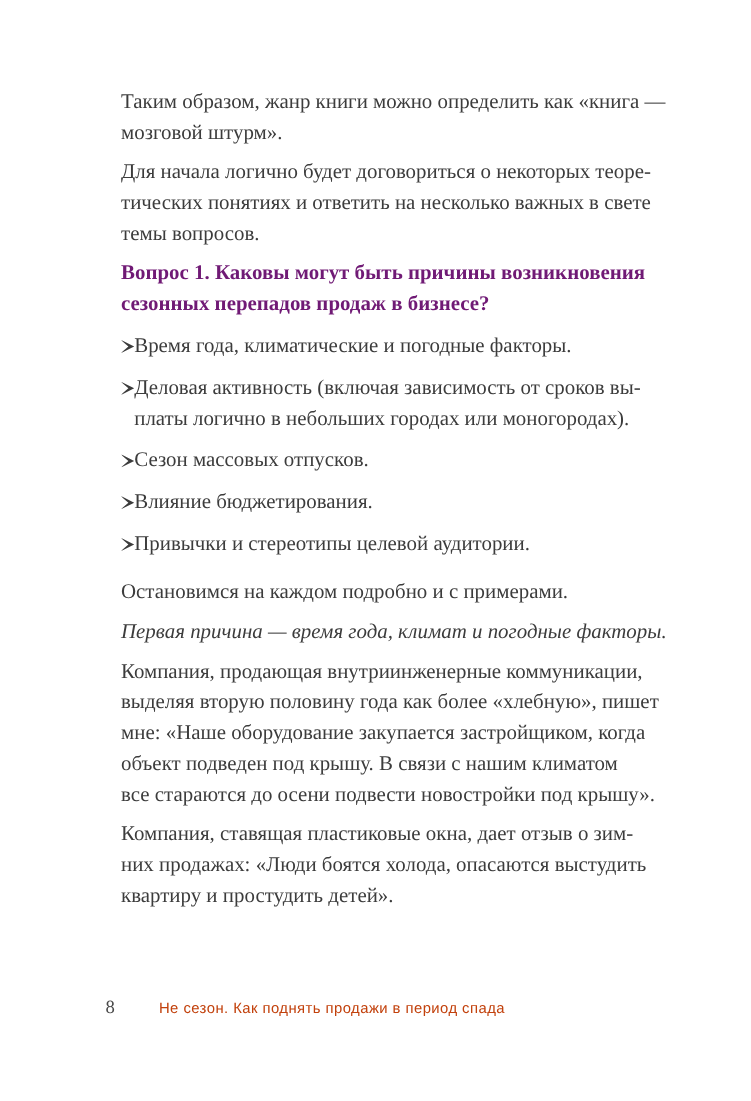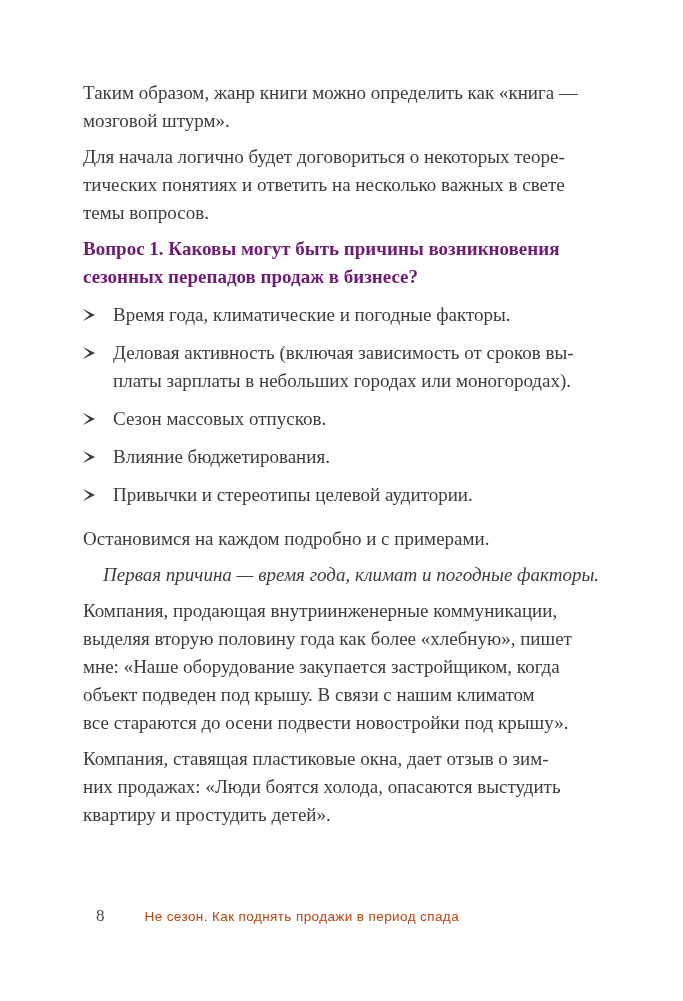--- a/index.html
+++ b/index.html
@@ -11,21 +11,21 @@
     position: relative;
     width: 683px;
     height: 1001px;
     background: #ffffff;
     overflow: hidden;
     font-family: "Liberation Serif", "DejaVu Serif", serif;
     color: #3c3c3c;
   }
   .content {
     position: absolute;
-    left: 83px;
+    left: 110px;
     top: 79px;
     width: 500px;
   }
   .par {
     font-size: 19px;
     line-height: 28px;
     white-space: pre;
     margin: 0 0 8px 0;
   }
   .heading {
@@ -36,36 +36,35 @@
     white-space: pre;
     margin: 8px 0 10px 0;
   }
   ul.bullets {
     list-style: none;
     margin: 0 0 8px 0;
     padding: 0;
   }
   ul.bullets li {
     display: flex;
-    gap: 18px;
     margin: 0 0 10px 0;
     font-size: 19px;
     line-height: 28px;
   }
   ul.bullets li:last-child { margin-bottom: 16px; text-align: right; }
   .bullet-text { white-space: pre; }
   .arrow-icon {
     flex: 0 0 auto;
     width: 12px;
     height: 12px;
     margin-top: 8px;
     background: #3c3c3c;
     clip-path: polygon(0 0, 100% 50%, 0 100%, 14% 86%, 56% 50%, 14% 14%);
   }
-  .it { font-style: italic; margin-left: 20px; }
+  .it { font-style: italic; }
   .footer {
     position: absolute;
     left: 96px;
     top: 906px;
     display: flex;
     align-items: baseline;
   }
   .page-number {
     font-family: "Liberation Serif", "DejaVu Serif", serif;
     font-size: 17px;
@@ -96,21 +95,21 @@
 сезонных перепадов продаж в бизнесе?</h2>
 
     <ul class="bullets">
       <li>
         <span class="arrow-icon"></span>
         <span class="bullet-text">Время года, климатические и погодные факторы.</span>
       </li>
       <li>
         <span class="arrow-icon"></span>
         <span class="bullet-text">Деловая активность (включая зависимость от сроков вы-
-платы зарплаты в небольших городах или моногородах).</span>
+платы логично в небольших городах или моногородах).</span>
       </li>
       <li>
         <span class="arrow-icon"></span>
         <span class="bullet-text">Сезон массовых отпусков.</span>
       </li>
       <li>
         <span class="arrow-icon"></span>
         <span class="bullet-text">Влияние бюджетирования.</span>
       </li>
       <li>

